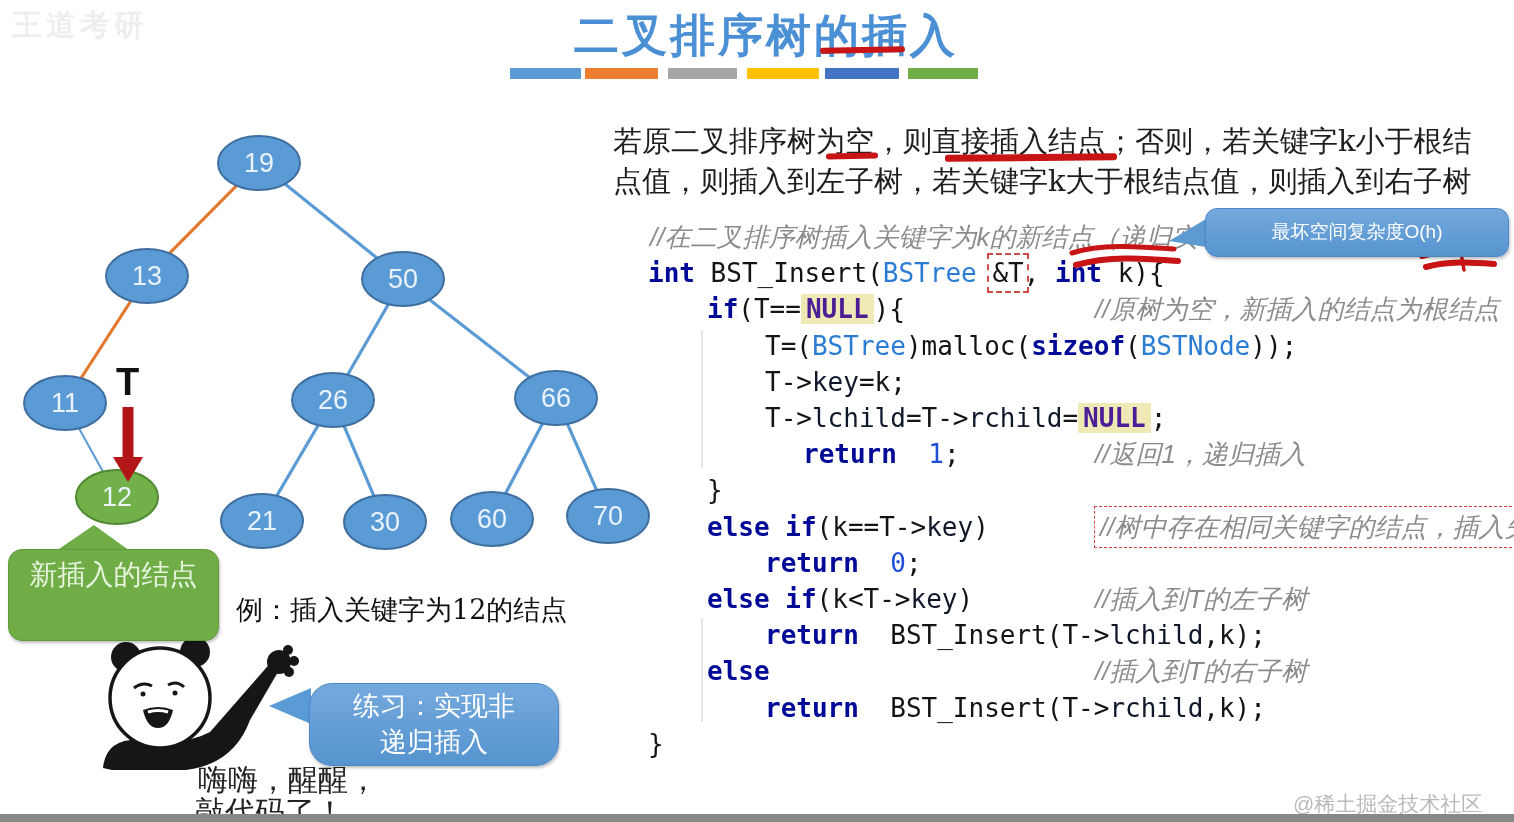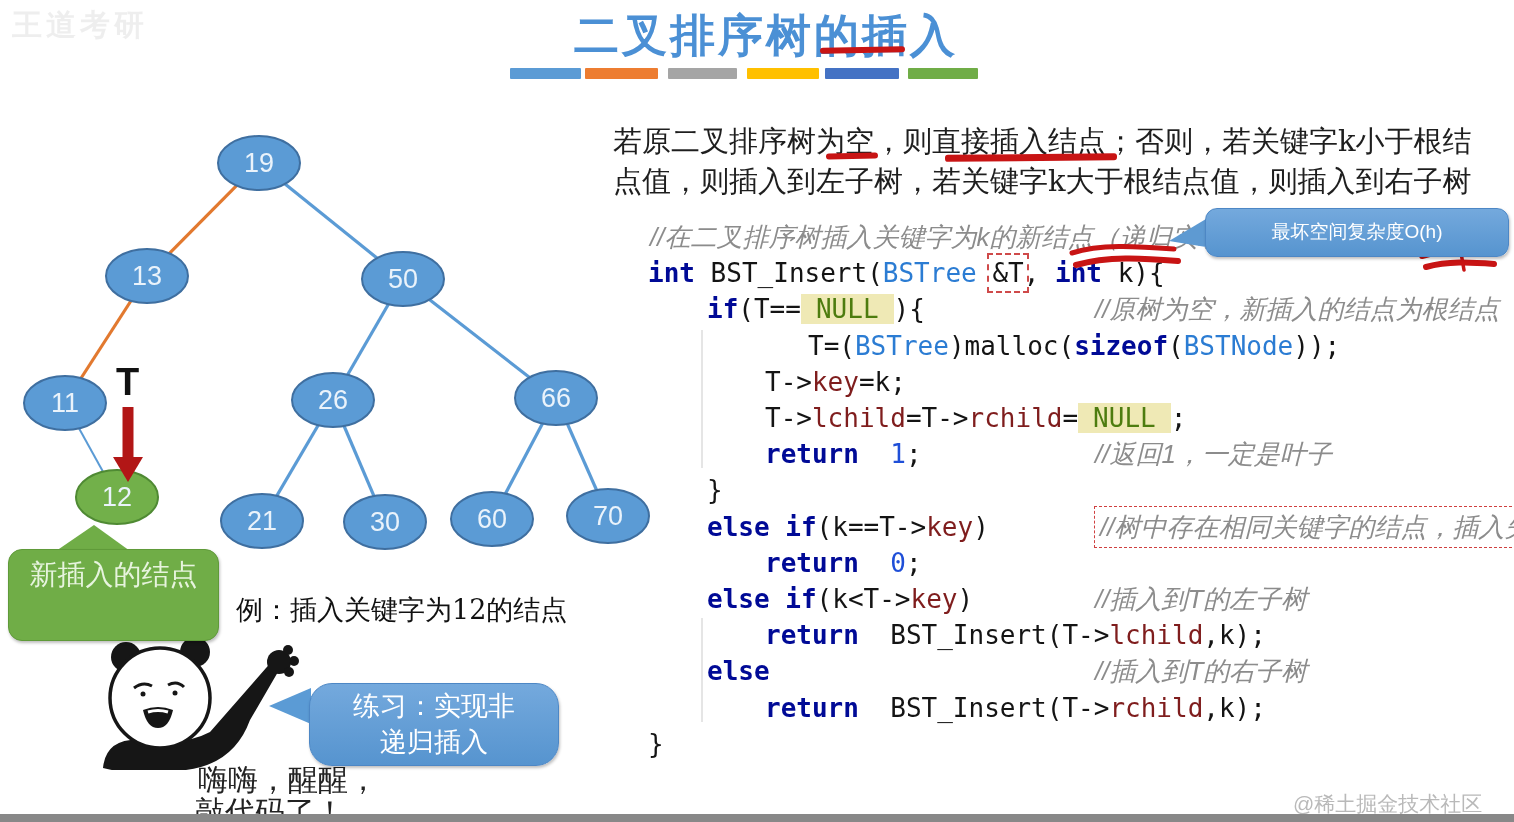--- a/index.html
+++ b/index.html
@@ -14,22 +14,22 @@
   .ink{position:absolute;background:#c81414;border-radius:3px;}
   
   #intro{left:613px;top:121px;width:900px;font-size:29px;line-height:40px;color:#1e1e1e;
          font-family:"DejaVu Serif",serif;}
   
   #code-block{left:0;top:0;width:1514px;height:822px;font-family:"DejaVu Sans Mono",monospace;
               font-size:26px;color:#141414;}
   .code-line{position:absolute;white-space:pre;line-height:32px;}
   .kw{color:#000a96;font-weight:bold;}
   .ty{color:#2b7cd3;}
-  .fd{color:#7f1d1d;}
-  .nul{color:#4d7c0f;font-weight:normal;background:#efe9b5;padding:0 15px;}
+  .fd{color:#0f172a;}
+  .nul{color:#4c1d95;font-weight:bold;background:#efe9b5;padding:0 5px;}
   .num{color:#1f4fd8;}
   .pl{color:#141414;}
   .cmt{color:#8c8c8c;font-style:italic;font-family:"Liberation Sans",sans-serif;}
   .boxed{outline:2px dashed #cf4a4a;outline-offset:3px;}
   .cmt-boxed{outline:1.6px dashed #cf4040;outline-offset:5px;}
   
   .bubble{position:absolute;color:#ffffff;text-align:center;
           box-shadow:1px 2px 3px rgba(0,0,0,0.25);}
   #leaf-note{left:8px;top:549px;width:209px;height:85px;border-radius:14px;
              background:#70ad47;border:1px solid #5f9a39;color:#e7f4de;
@@ -69,25 +69,25 @@
     <div>点值，则插入到左子树，若关键字k大于根结点值，则插入到右子树</div>
   </div>
   <div class="abs ink" style="left:826px;top:153px;width:52px;height:6px;transform:rotate(-1deg);"></div>
   <div class="abs ink" style="left:945px;top:154px;width:172px;height:7px;transform:rotate(-0.6deg);"></div>
 
   <div class="abs" id="code-block">
       <div class="code-line" style="left: 650px; top: 221px;"><span class="cmt">//在二叉排序树插入关键字为k的新结点（递归实现）</span></div>
       <div class="code-line" style="left: 648px; top: 257px;"><span class="kw">int</span><span class="pl"> BST_Insert(</span><span class="ty">BSTree</span><span class="pl"> </span><span class="pl boxed">&amp;T</span><span class="pl">, </span><span class="kw">int</span><span class="pl"> k){</span></div>
       <div class="code-line" style="left: 707px; top: 293px;"><span class="kw">if</span><span class="pl">(T==</span><span class="nul">NULL</span><span class="pl">){</span></div>
       <div class="code-line" style="left: 1095px; top: 293px;"><span class="cmt">//原树为空，新插入的结点为根结点</span></div>
-      <div class="code-line" style="left: 765px; top: 330px; margin-left: 43px;"><span class="pl">T=(</span><span class="ty">BSTree</span><span class="pl">)malloc(</span><span class="kw">sizeof</span><span class="pl">(</span><span class="ty">BSTNode</span><span class="pl">));</span></div>
+      <div class="code-line" style="left: 765px; top: 330px;"><span class="pl">T=(</span><span class="ty">BSTree</span><span class="pl">)malloc(</span><span class="kw">sizeof</span><span class="pl">(</span><span class="ty">BSTNode</span><span class="pl">));</span></div>
       <div class="code-line" style="left: 765px; top: 366px;"><span class="pl">T-&gt;</span><span class="fd">key</span><span class="pl">=k;</span></div>
       <div class="code-line" style="left: 765px; top: 402px;"><span class="pl">T-&gt;</span><span class="fd">lchild</span><span class="pl">=T-&gt;</span><span class="fd">rchild</span><span class="pl">=</span><span class="nul">NULL</span><span class="pl">;</span></div>
-      <div class="code-line" style="left: 765px; top: 438px;"><span class="kw">return</span><span class="pl">  </span><span class="num">1</span><span class="pl">;</span></div>
-      <div class="code-line" style="left: 1095px; top: 438px;"><span class="cmt">//返回1，一定是叶子</span></div>
+      <div class="code-line" style="left: 803px; top: 438px;"><span class="kw">return</span><span class="pl">  </span><span class="num">1</span><span class="pl">;</span></div>
+      <div class="code-line" style="left: 1095px; top: 438px;"><span class="cmt">//返回1，递归插入</span></div>
       <div class="code-line" style="left: 707px; top: 474px;"><span class="pl">}</span></div>
       <div class="code-line" style="left: 707px; top: 511px;"><span class="kw">else if</span><span class="pl">(k==T-&gt;</span><span class="fd">key</span><span class="pl">)</span></div>
       <div class="code-line" style="left: 1100px; top: 511px;"><span class="cmt cmt-boxed">//树中存在相同关键字的结点，插入失败</span></div>
       <div class="code-line" style="left: 765px; top: 547px;"><span class="kw">return</span><span class="pl">  </span><span class="num">0</span><span class="pl">;</span></div>
       <div class="code-line" style="left: 707px; top: 583px;"><span class="kw">else if</span><span class="pl">(k&lt;T-&gt;</span><span class="fd">key</span><span class="pl">)</span></div>
       <div class="code-line" style="left: 1095px; top: 583px;"><span class="cmt">//插入到T的左子树</span></div>
       <div class="code-line" style="left: 765px; top: 619px;"><span class="kw">return</span><span class="pl">  BST_Insert(T-&gt;</span><span class="fd">lchild</span><span class="pl">,k);</span></div>
       <div class="code-line" style="left: 707px; top: 655px;"><span class="kw">else</span></div>
       <div class="code-line" style="left: 1095px; top: 655px;"><span class="cmt">//插入到T的右子树</span></div>
       <div class="code-line" style="left: 765px; top: 692px;"><span class="kw">return</span><span class="pl">  BST_Insert(T-&gt;</span><span class="fd">rchild</span><span class="pl">,k);</span></div>

